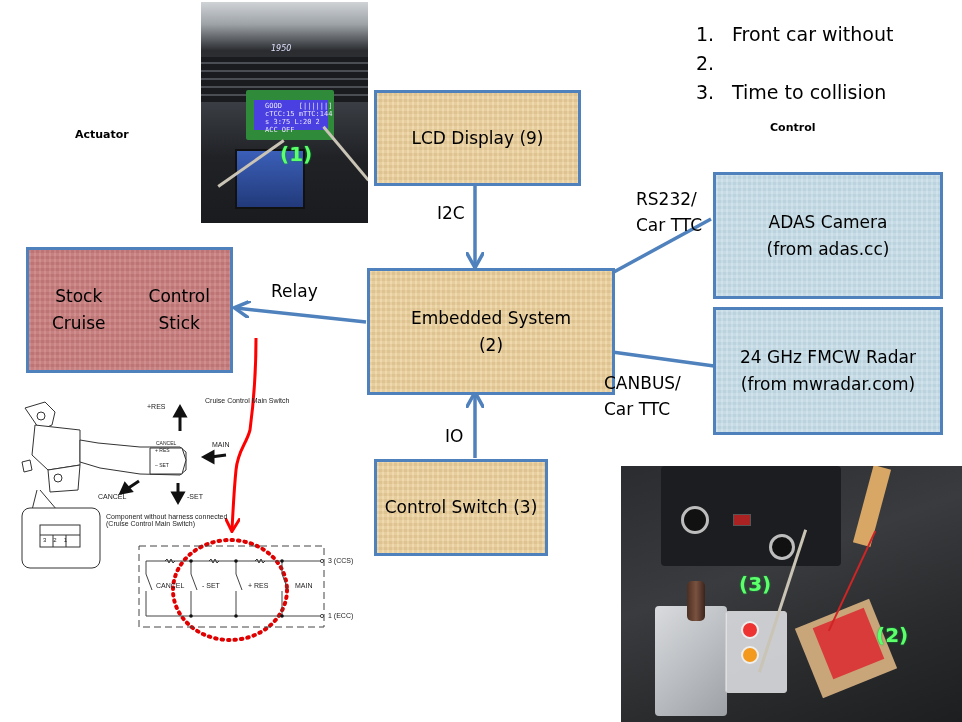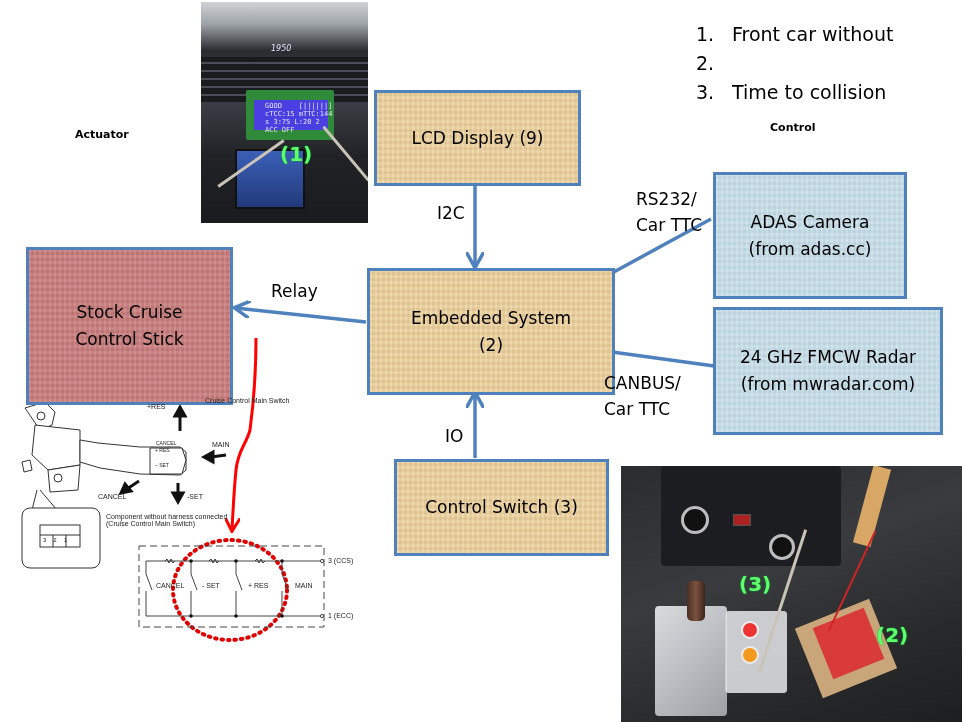--- a/index.html
+++ b/index.html
@@ -172,30 +172,30 @@
 
 <div class="box tan" style="left:374px; top:90px; width:207px; height:96px;">
   <span>LCD Display (9)</span>
 </div>
 
 <div class="box tan" style="left:367px; top:268px; width:248px; height:127px; flex-direction:column;">
   <span>Embedded System</span>
   <span>(2)</span>
 </div>
 
-<div class="box tan" style="left:394px; top:459px; width:215px; height:97px;text-align:right;">
+<div class="box tan" style="left:374px; top:459px; width:174px; height:97px;text-align:right;">
   <span>Control Switch (3)</span>
 </div>
 
-<div class="box red" style="left:26px; top:247px; width:207px; height:158px; flex-direction:column;">
+<div class="box red" style="left:26px; top:247px; width:207px; height:126px; flex-direction:row;">
   <span>Stock Cruise</span>
   <span>Control Stick</span>
 </div>
 
-<div class="box blue" style="left:713px; top:172px; width:194px; height:127px; flex-direction:column;">
+<div class="box blue" style="left:713px; top:172px; width:230px; height:127px; flex-direction:column;">
   <span>ADAS Camera</span>
   <span>(from adas.cc)</span>
 </div>
 
 <div class="box blue" style="left:713px; top:307px; width:230px; height:128px; flex-direction:column;">
   <span>24 GHz FMCW Radar</span>
   <span>(from mwradar.com)</span>
 </div>
 
 <div class="label" style="left:437px; top:200px;">I2C</div>

